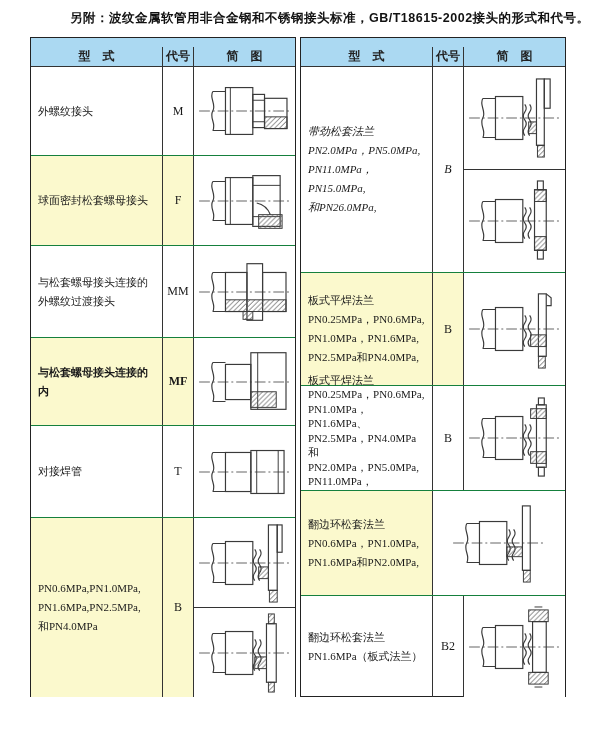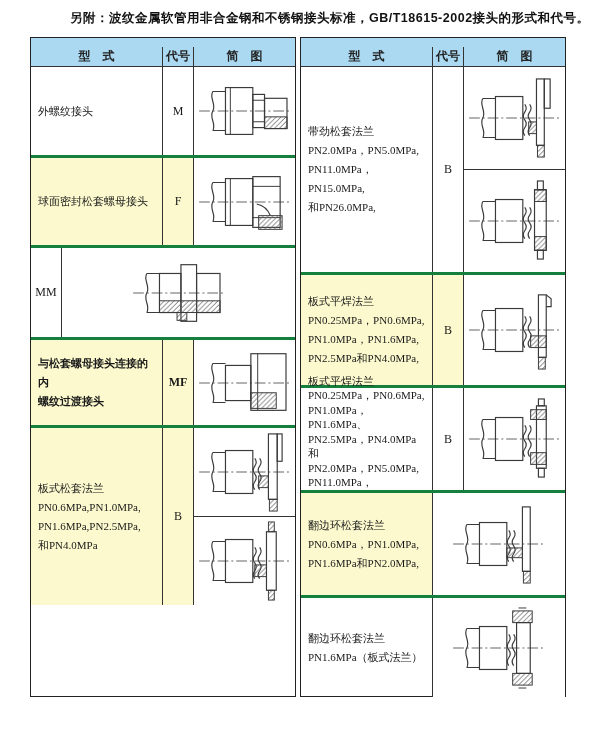--- a/index.html
+++ b/index.html
@@ -23,21 +23,21 @@
     display:flex;height:29px;background:#abd9f2;
     border-bottom:1px solid #333;box-sizing:border-box;
     font-family:"Liberation Sans","DejaVu Sans",sans-serif;
     font-size:12px;font-weight:bold;color:#222;
   }
   .hdr .hc{display:flex;align-items:center;justify-content:center;box-sizing:border-box;margin-top:9px;}
   .c-type{width:132px;border-right:1px solid #333;}
   .c-code{width:31px;border-right:1px solid #333;}
   .c-diag{flex:1;}
   .rows{display:flex;flex-direction:column;}
-  .row{display:flex;border-top:3px solid #15803d;box-sizing:border-box;}
+  .row{display:flex;border-top:1px solid #15803d;box-sizing:border-box;}
   .row:first-child{border-top:none;}
   .cell{box-sizing:border-box;}
   .tcell{
     width:132px;border-right:1px solid #333;
     display:flex;flex-direction:column;justify-content:center;
     padding:4px 7px;font-size:11px;line-height:19px;
   }
   .tcell.compact{line-height:14.5px;}
   .ccell{
     width:31px;border-right:1px solid #333;
@@ -110,20 +110,24 @@
               <line x1="58" y1="26" x2="86" y2="26" stroke="#3a3a3a"></line>
               <line x1="58" y1="58" x2="86" y2="58" stroke="#3a3a3a"></line>
               <path d="M62,44 q10,2 14,12" fill="none" stroke="#3a3a3a" stroke-width="1.2"></path>
               <rect x="64" y="56" width="24" height="14" fill="url(#hp1)" stroke="#3a3a3a" stroke-width="1"></rect>
               <line x1="3" y1="42" x2="97" y2="42" stroke="#3a3a3a" stroke-width="0.8" stroke-dasharray="11 3 2 3"></line>
             </svg>
           </div>
         </div>
       </div>
       <div class="row" style="height: 92px;">
+        <div class="cell tcell">
+          <div>与松套螺母接头连接的</div>
+          <div>外螺纹过渡接头</div>
+        </div>
         <div class="cell ccell">MM</div>
         <div class="cell dcol">
           <div class="dcell">
             <svg width="98" height="82" viewBox="0 0 100 84">
               <defs>
                 <pattern id="hp2" width="5" height="5" patternUnits="userSpaceOnUse">
                   <path d="M0,5 L5,0" stroke="#666" stroke-width="1"></path>
                 </pattern>
               </defs>
               <path d="M30,22 H17 M30,62 H17" fill="none" stroke="#3a3a3a" stroke-width="1.2"></path>
@@ -134,21 +138,20 @@
               <rect x="30" y="50" width="62" height="12" fill="url(#hp2)" stroke="#3a3a3a" stroke-width="1"></rect>
               <rect x="48" y="62" width="10" height="8" fill="url(#hp2)" stroke="#3a3a3a" stroke-width="1"></rect>
               <line x1="3" y1="42" x2="97" y2="42" stroke="#3a3a3a" stroke-width="0.8" stroke-dasharray="11 3 2 3"></line>
             </svg>
           </div>
         </div>
       </div>
       <div class="row" style="height: 88px; font-weight: bold;">
         <div class="cell tcell hl">
           <div>与松套螺母接头连接的内</div>
-          <div>螺纹过渡接头</div>
         </div>
         <div class="cell ccell hl">MF</div>
         <div class="cell dcol">
           <div class="dcell">
             <svg width="98" height="82" viewBox="0 0 100 84">
               <defs>
                 <pattern id="hp3" width="5" height="5" patternUnits="userSpaceOnUse">
                   <path d="M0,5 L5,0" stroke="#666" stroke-width="1"></path>
                 </pattern>
               </defs>
@@ -156,23 +159,46 @@
               <path d="M17,22 c-4,7 4,13 0,20 c-4,7 4,13 0,20" fill="none" stroke="#3a3a3a" stroke-width="1.2"></path>
               <rect x="30" y="24" width="26" height="36" fill="none" stroke="#3a3a3a" stroke-width="1.2"></rect>
               <rect x="56" y="12" width="36" height="58" fill="none" stroke="#3a3a3a" stroke-width="1.2"></rect>
               <line x1="63" y1="12" x2="63" y2="70" stroke="#3a3a3a"></line>
               <rect x="56" y="52" width="26" height="16" fill="url(#hp3)" stroke="#3a3a3a" stroke-width="1"></rect>
               <line x1="3" y1="42" x2="97" y2="42" stroke="#3a3a3a" stroke-width="0.8" stroke-dasharray="11 3 2 3"></line>
             </svg>
           </div>
         </div>
       </div>
+      <div class="row" style="height: 92px;">
+        <div class="cell tcell">
+          <div>对接焊管</div>
+        </div>
+        <div class="cell ccell">T</div>
+        <div class="cell dcol">
+          <div class="dcell">
+            <svg width="98" height="82" viewBox="0 0 100 84">
+              <defs>
+                <pattern id="hp4" width="5" height="5" patternUnits="userSpaceOnUse">
+                  <path d="M0,5 L5,0" stroke="#666" stroke-width="1"></path>
+                </pattern>
+              </defs>
+              <path d="M30,22 H17 M30,62 H17" fill="none" stroke="#3a3a3a" stroke-width="1.2"></path>
+              <path d="M17,22 c-4,7 4,13 0,20 c-4,7 4,13 0,20" fill="none" stroke="#3a3a3a" stroke-width="1.2"></path>
+              <rect x="30" y="22" width="26" height="40" fill="none" stroke="#3a3a3a" stroke-width="1.2"></rect>
+              <rect x="56" y="20" width="34" height="44" fill="none" stroke="#3a3a3a" stroke-width="1.2"></rect>
+              <line x1="62" y1="20" x2="62" y2="64" stroke="#3a3a3a"></line>
+              <line x1="84" y1="20" x2="84" y2="64" stroke="#3a3a3a"></line>
+              <line x1="3" y1="42" x2="97" y2="42" stroke="#3a3a3a" stroke-width="0.8" stroke-dasharray="11 3 2 3"></line>
+            </svg>
+          </div>
+        </div>
+      </div>
       <div class="row" style="height: 180px;">
         <div class="cell tcell hl">
-          <div>板式松套法兰</div>
           <div>PN0.6MPa,PN1.0MPa,</div>
           <div>PN1.6MPa,PN2.5MPa,</div>
           <div>和PN4.0MPa</div>
         </div>
         <div class="cell ccell hl">B</div>
         <div class="cell dcol">
           <div class="dcell">
             <svg width="98" height="82" viewBox="0 0 100 84">
               <defs>
                 <pattern id="hp5" width="5" height="5" patternUnits="userSpaceOnUse">
@@ -215,21 +241,21 @@
     </div>
 </div>
 
 <div class="tbl" id="right-table">
   <div class="hdr">
     <div class="hc c-type">型　式</div>
     <div class="hc c-code">代号</div>
     <div class="hc c-diag">简　图</div>
   </div>
   <div class="rows" id="right-rows">
-      <div class="row" style="height: 205px;">
+      <div class="row" style="height: 205px; font-style: italic;">
         <div class="cell tcell">
           <div>带劲松套法兰</div>
           <div>PN2.0MPa，PN5.0MPa,</div>
           <div>PN11.0MPa，PN15.0MPa,</div>
           <div>和PN26.0MPa,</div>
         </div>
         <div class="cell ccell">B</div>
         <div class="cell dcol">
           <div class="dcell">
             <svg width="98" height="82" viewBox="0 0 100 84">
@@ -360,20 +386,21 @@
               <line x1="3" y1="42" x2="97" y2="42" stroke="#3a3a3a" stroke-width="0.8" stroke-dasharray="11 3 2 3"></line>
             </svg>
           </div>
         </div>
       </div>
       <div class="row" style="height: 102px;">
         <div class="cell tcell">
           <div>翻边环松套法兰</div>
           <div>PN1.6MPa（板式法兰）</div>
         </div>
+        <div class="cell ccell">B2</div>
         <div class="cell dcol">
           <div class="dcell">
             <svg width="98" height="82" viewBox="0 0 100 84">
               <defs>
                 <pattern id="hp12" width="5" height="5" patternUnits="userSpaceOnUse">
                   <path d="M0,5 L5,0" stroke="#666" stroke-width="1"></path>
                 </pattern>
               </defs>
               <path d="M30,22 H17 M30,62 H17" fill="none" stroke="#3a3a3a" stroke-width="1.2"></path>
               <path d="M17,22 c-4,7 4,13 0,20 c-4,7 4,13 0,20" fill="none" stroke="#3a3a3a" stroke-width="1.2"></path>

